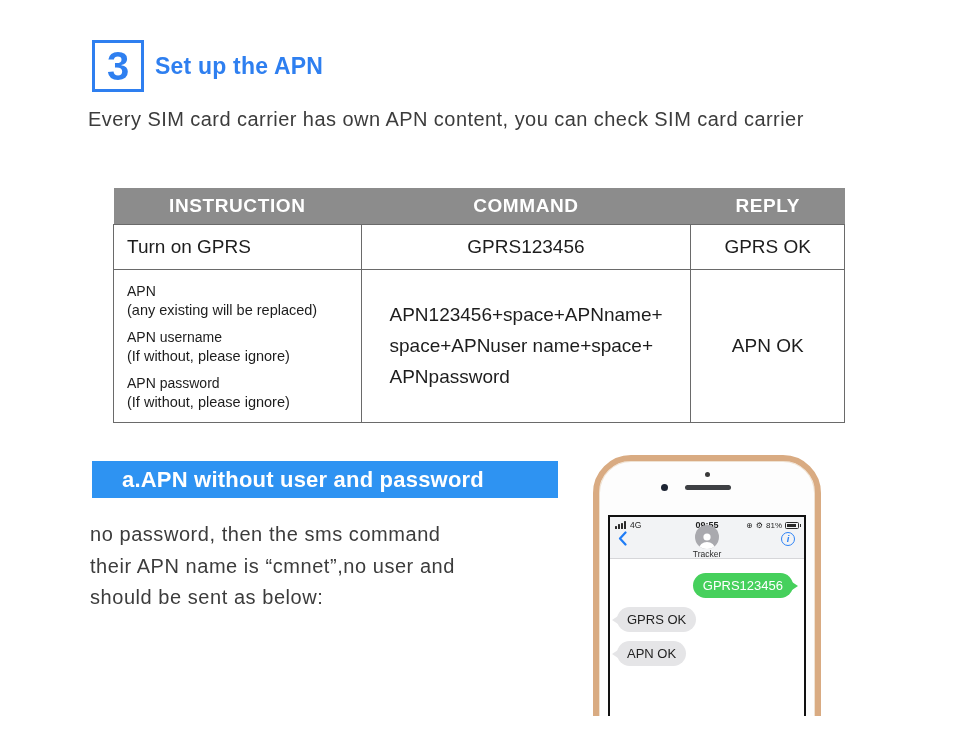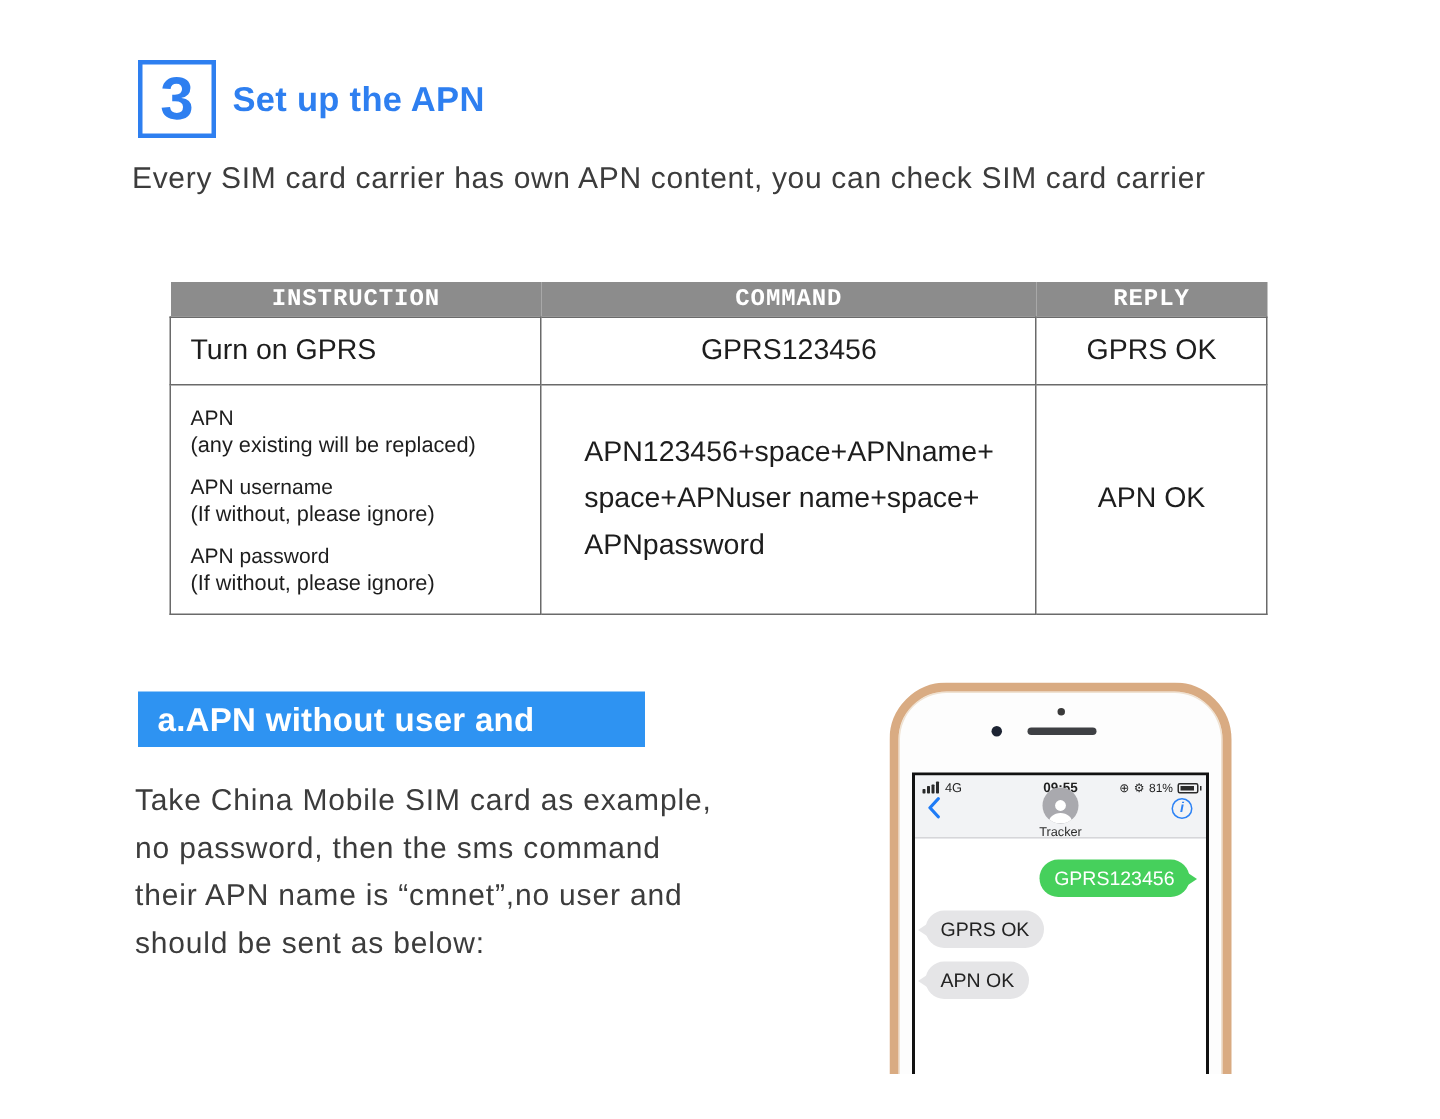--- a/index.html
+++ b/index.html
@@ -15,40 +15,40 @@
   .step-num{width:52px; height:52px; border:3px solid var(--accent); color:var(--accent);
             font-size:40px; font-weight:bold; text-align:center; line-height:46px;}
   .step-title{color:var(--accent); font-size:23px; font-weight:bold; letter-spacing:0.2px;}
 
   
   .intro{position:absolute; left:88px; top:103px; font-size:20px; line-height:32px;
          letter-spacing:0.45px; color:var(--ink);text-align:center;}
 
   
   .cmd-table{position:absolute; left:113px; top:188px; width:732px; border-collapse:collapse; color:#1d1d1d;}
-  .cmd-table thead th{background:var(--thead); color:#ffffff; font-size:16px; font-weight:bold;
-                      letter-spacing:0.6px; height:23px; border:none;font-family:Liberation Mono, monospace;}
+  .cmd-table thead th{background:var(--thead); color:#ffffff; font-size:19px; font-weight:bold;
+                      letter-spacing:0.6px; height:36px; border:none;}
   .cmd-table tbody td{border:1px solid var(--tborder); font-size:19px; vertical-align:middle;}
   .col-instruction{width:248px;}
   .col-command{width:330px;}
   .col-reply{width:154px;}
   .row-simple td{height:45px;}
   .cell-left{text-align:left; padding-left:13px;}
   .cell-center{text-align:center;}
   .row-tall td{height:153px;}
   .instr-group{margin:9px 0 9px 13px;}
   .instr-main{font-size:14px; line-height:21px;}
   .instr-note{font-size:14.5px; line-height:16px;}
   .cmd-lines{padding-left:28px;}
   .cmd-line{font-size:19px; line-height:31px; text-align:left;}
 
   
-  .banner{position:absolute; left:92px; top:461px; width:338px; height:37px;
+  .banner{position:absolute; left:92px; top:461px; width:466px; height:37px;
           background:var(--banner); color:#fff; font-size:22px; font-weight:bold;
-          line-height:37px; padding-left:13px; letter-spacing:0.2px;}
+          line-height:37px; padding-left:30px; letter-spacing:0.2px;}
 
   
   .example{position:absolute; left:90px; top:519px; font-size:20px; line-height:31.5px;
            letter-spacing:0.55px; color:var(--ink);}
 
   
   .phone-wrap{position:absolute; left:593px; top:455px; width:268px; height:261px; overflow:hidden;}
   .phone-body{position:relative; width:228px; height:320px; background:#fdfdfd;
               border:6px solid var(--gold); border-radius:38px 38px 0 0;
               box-shadow:inset 0 0 0 1px #efe2d2;}
@@ -142,21 +142,20 @@
         </div>
       </td>
       <td class="cell-center">APN OK</td>
     </tr>
   </tbody>
 </table>
 
 <div class="banner">a.APN without user and password</div>
 
 <div class="example">
-  <div>Take China Mobile SIM card as example,</div>
   <div>no password, then the sms command</div>
   <div>their APN name is “cmnet”,no user and</div>
   <div>should be sent as below:</div>
 </div>
 
 <div class="phone-wrap">
   <div class="phone-body">
     <span class="camera-dot"></span>
     <span class="sensor-dot"></span>
     <span class="speaker-bar"></span>

